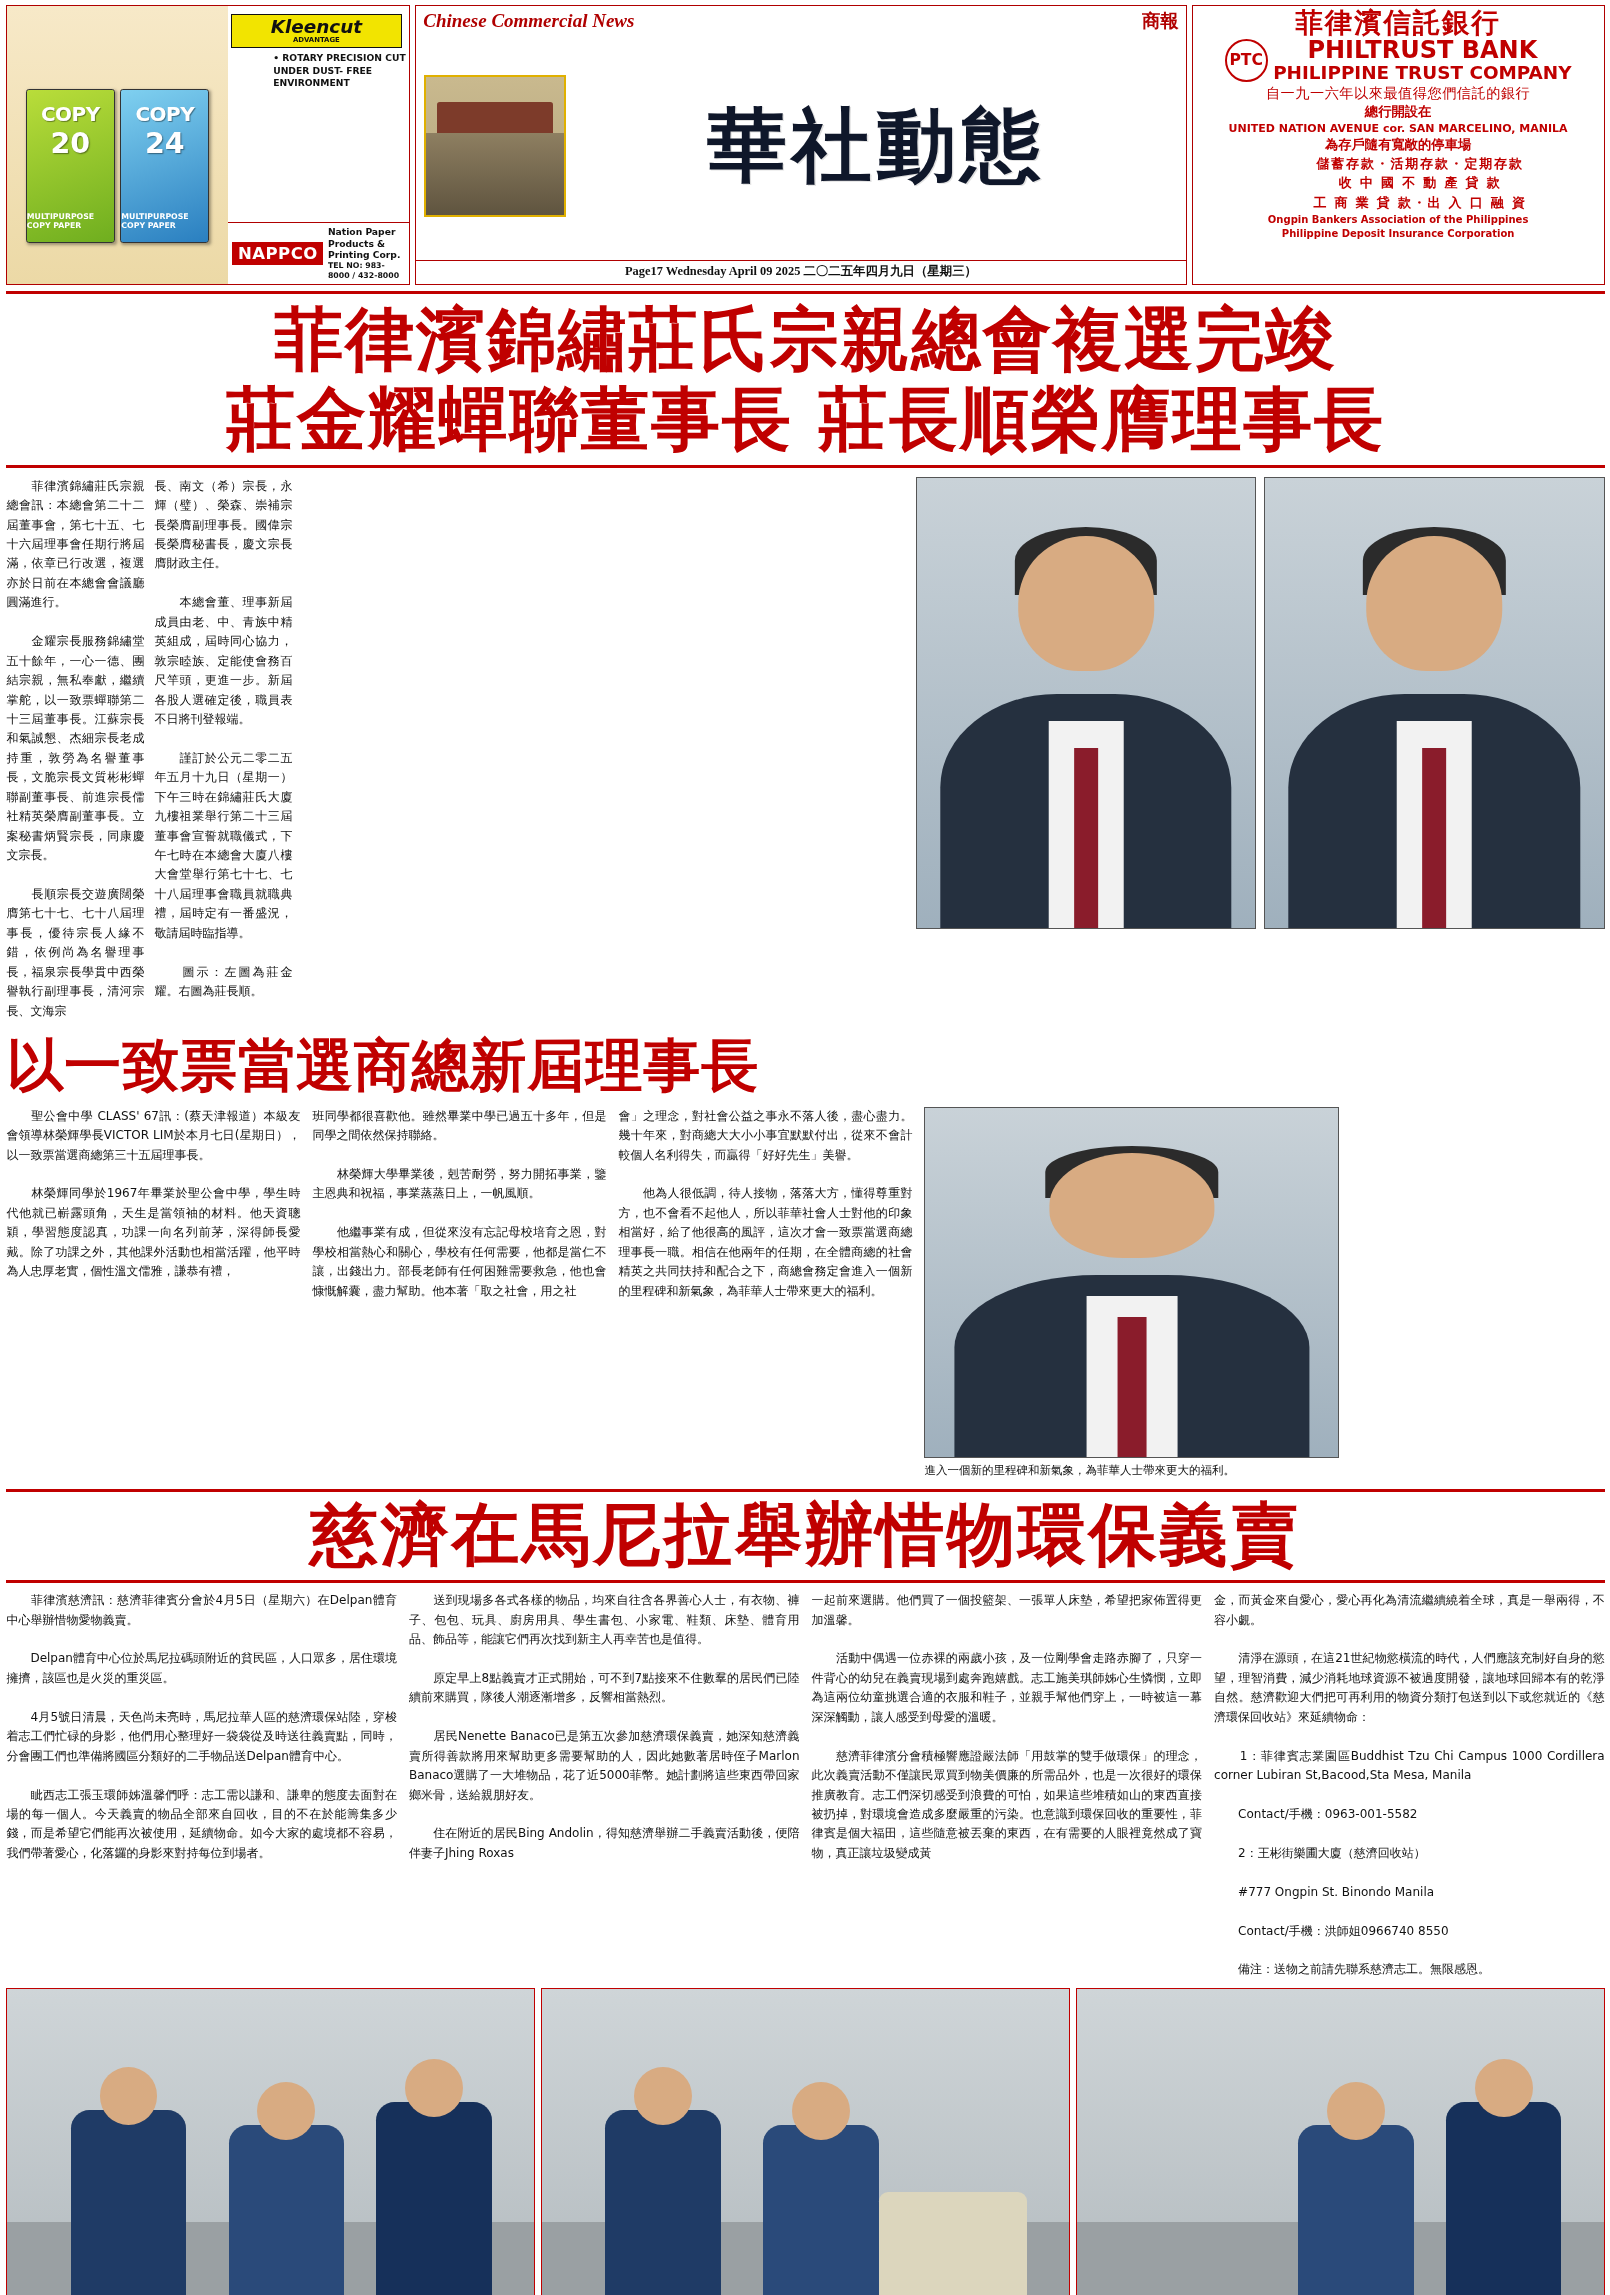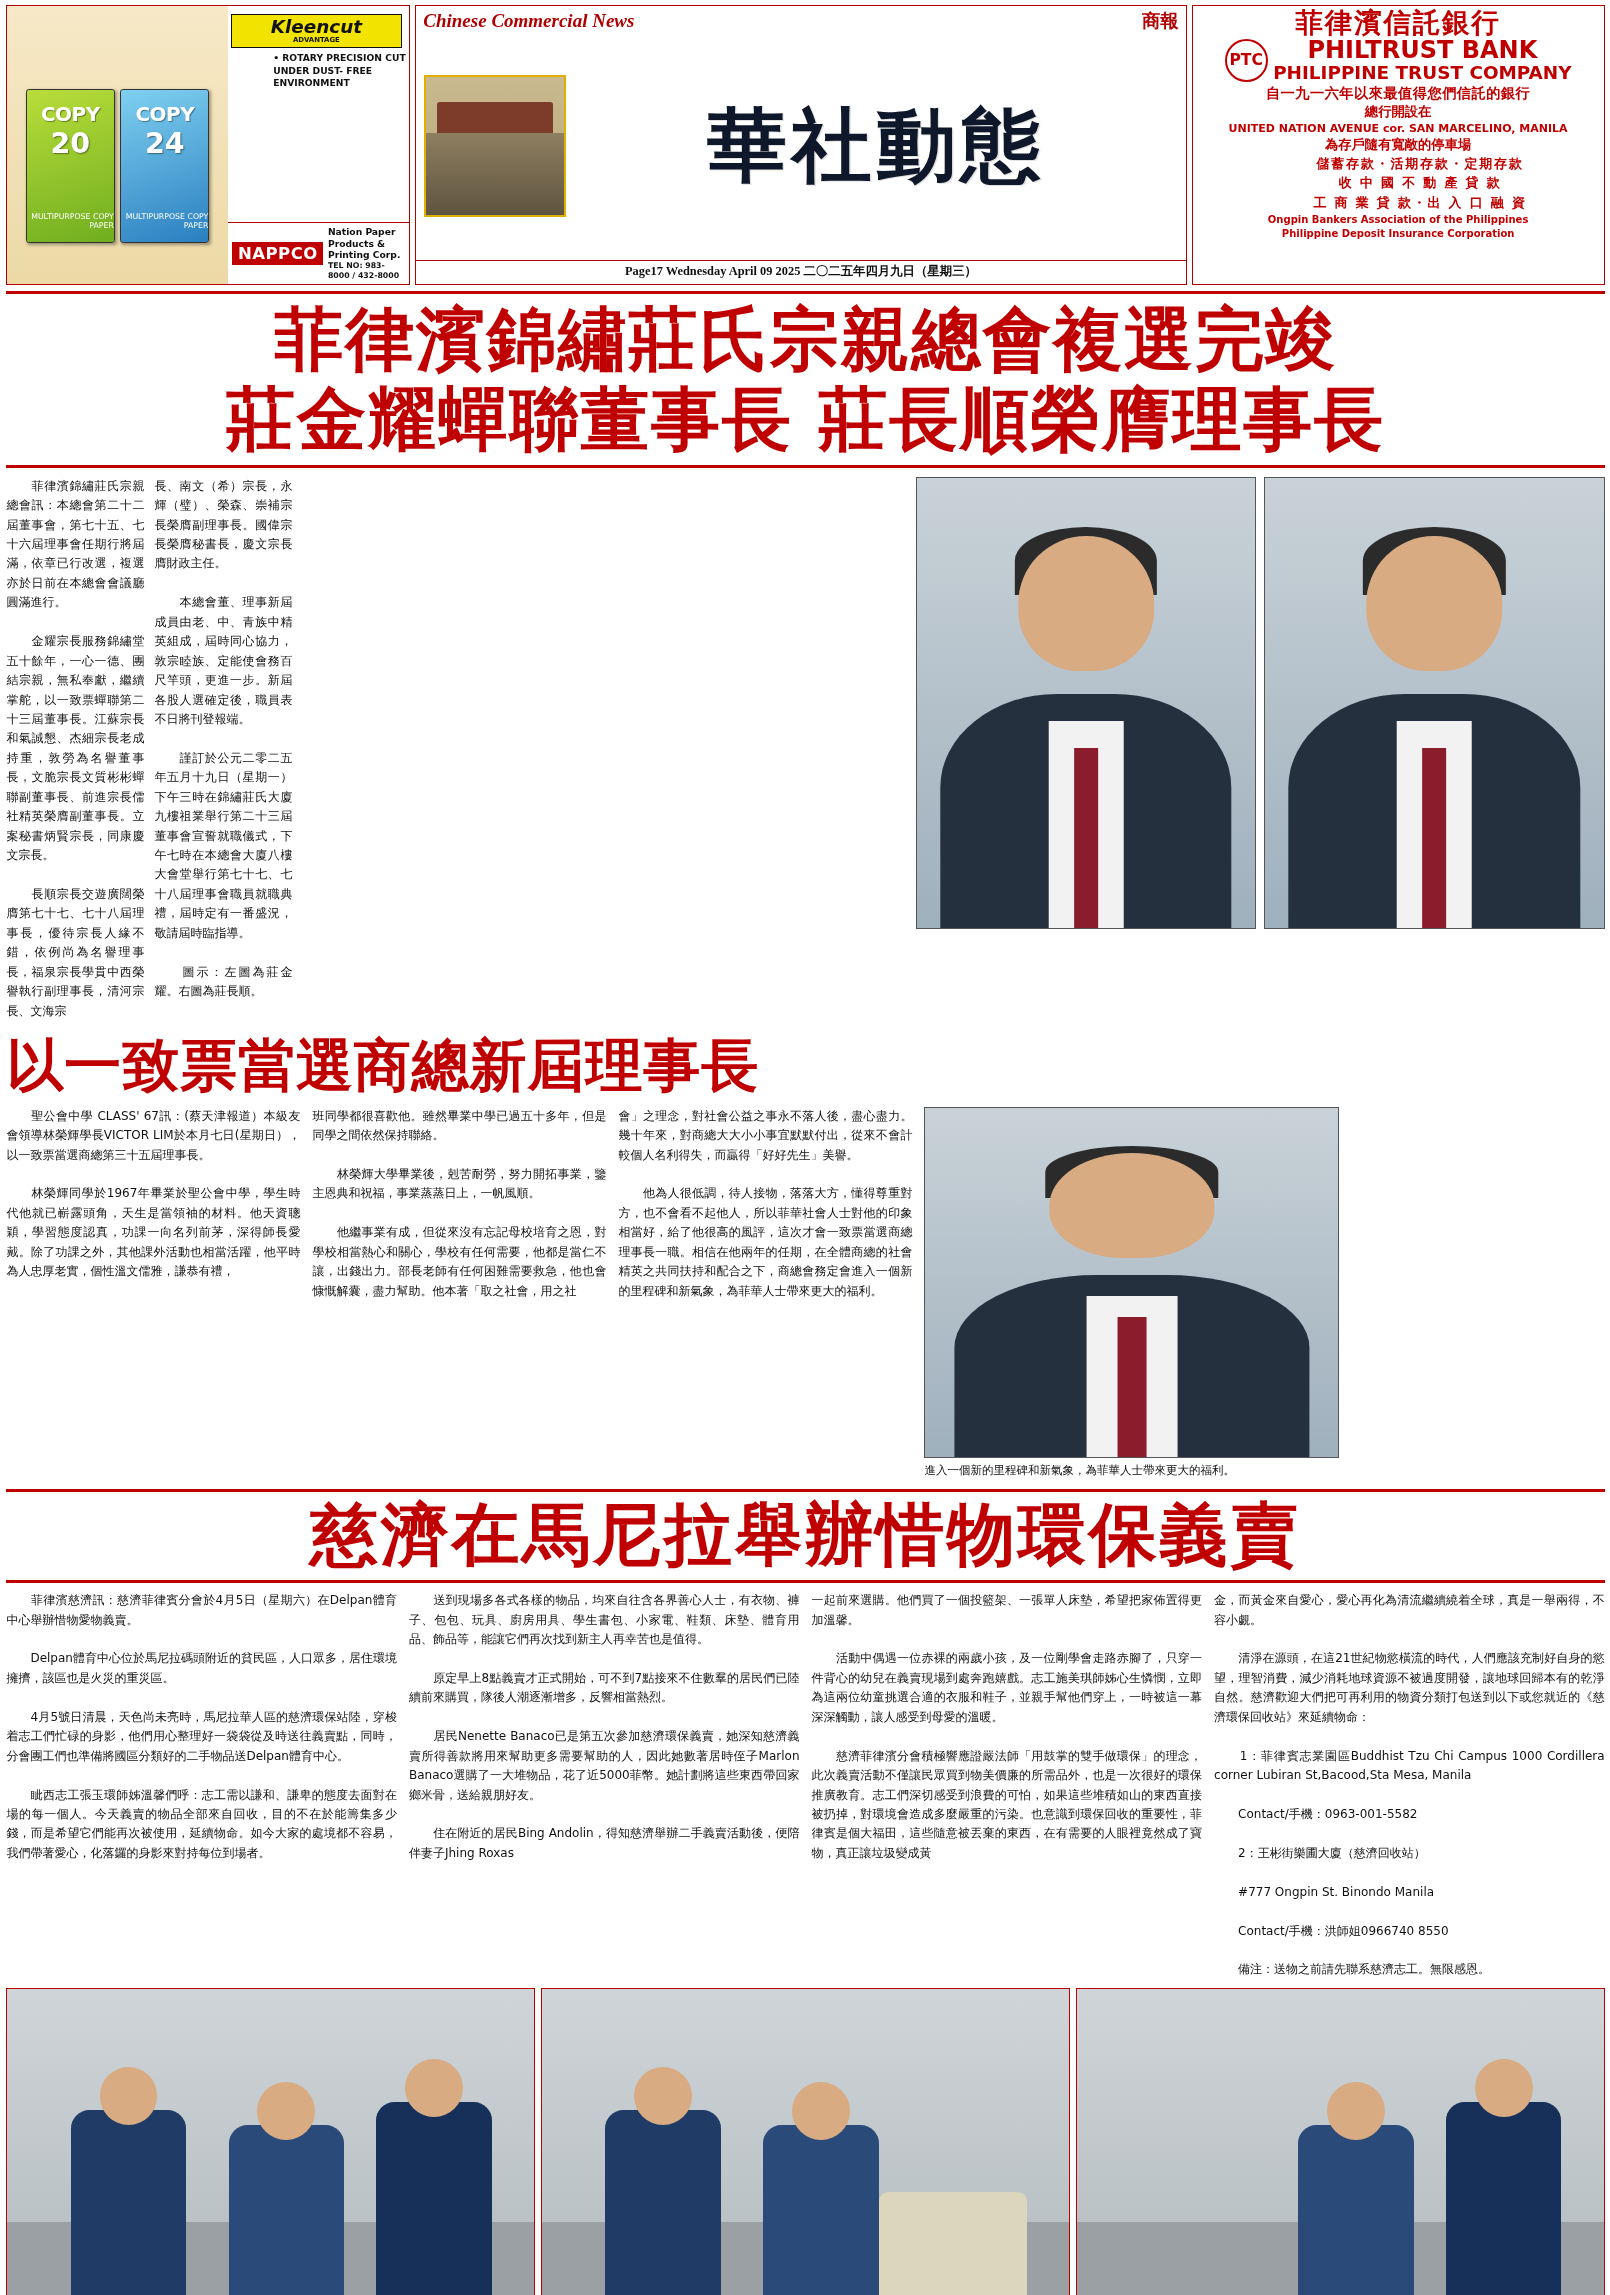--- a/index.html
+++ b/index.html
@@ -16,21 +16,21 @@
 
   
   .ad-left { width:404px; border:1.8px solid #b00000; box-sizing:border-box; background:#fff; position:relative; overflow:hidden; }
   .ad-left-inner { display:flex; height:100%; }
   .ad-boxes { width:230px; background:linear-gradient(#f7e9c8,#ecd9a6); position:relative; display:flex; align-items:flex-end; justify-content:center; gap:5.5px; padding-bottom:41px; }
   .copybox { width:87px; height:152px; border-radius:2.8px; position:relative; box-shadow:1.4px 1.8px 3.2px rgba(0,0,0,.35); border:0.9px solid #333; }
   .copybox.green { background:linear-gradient(160deg,#b9dd3a,#6fae1f); }
   .copybox.blue { background:linear-gradient(160deg,#7fd0f0,#2a7fc0); }
   .copybox .cb-brand { position:absolute; top:12px; left:0; right:0; text-align:center; color:#fff; font-weight:bold; font-size:20px; letter-spacing:-0.5px; text-shadow:0.9px 0.9px 0.9px rgba(0,0,0,.4); }
   .copybox .cb-num { position:absolute; top:37px; left:0; right:0; text-align:center; color:#fff; font-weight:bold; font-size:28.5px; text-shadow:0.9px 0.9px 1.4px rgba(0,0,0,.45); }
-  .copybox .cb-sub { position:absolute; bottom:12px; left:0; right:0; text-align:right; color:#fff; font-size:7.8px; font-weight:normal; }
+  .copybox .cb-sub { position:absolute; bottom:12px; left:0; right:0; text-align:left; color:#fff; font-size:7.8px; font-weight:bold; }
   .ad-right { flex:1; display:flex; flex-direction:column; }
   .kleencut { background:#f2e400; border:1.4px solid #111; margin:8.3px 7.3px 2.8px 2.8px; padding:2.8px 4.6px; text-align:center; }
   .kleencut .k-name { font-weight:bold; font-size:18.4px; font-style:italic; color:#111; line-height:1; }
   .kleencut .k-tag { font-size:6.9px; font-weight:bold; color:#111; }
   .ad-bullets { color:#111; font-size:9.2px; font-weight:bold; line-height:1.35; padding:1.8px 3.7px 0 6.4px; }
   .ad-bullets div { white-space:nowrap;margin-left:39px; }
   .nappco-bar { margin-top:auto; background:#fff; border-top:1.4px solid #b00000; display:flex; align-items:center; gap:4.6px; padding:3.7px 4.6px; }
   .nappco-logo { background:#c00000; color:#fff; font-weight:bold; font-size:16.5px; padding:1.8px 5.5px; letter-spacing:0.5px; }
   .nappco-text { font-size:9.2px; font-weight:bold; color:#111; line-height:1.25; }
   .nappco-text .tel { font-size:7.8px; font-weight:bold; }
@@ -48,21 +48,21 @@
   .mc-title { flex:1; text-align:center; color:#0f172a; font-weight:bold; font-size:80px; letter-spacing:4.6px; line-height:1; font-family:"DejaVu Sans", sans-serif; text-shadow:1.4px 1.4px 0 rgba(0,0,0,.12); }
   .mc-bottom { border-top:1.4px solid #b00000; text-align:center; font-family:"Liberation Serif", serif; font-weight:bold; font-size:12.4px; padding:2.8px 0 3.7px 0; color:#111; }
 
   
   .ad-bank { width:413px; border:1.8px solid #b00000; box-sizing:border-box; background:#fff; display:flex; flex-direction:column; align-items:center; padding:2.8px 3.7px; }
   .bank-cn { color:#c00000; font-weight:bold; font-size:27.5px; letter-spacing:1.8px; line-height:1.05; }
   .bank-row { display:flex; align-items:center; gap:5.5px; margin-top:0.9px; }
   .ptc-seal { width:39px; height:39px; border-radius:50%; border:2.3px solid #c00000; color:#c00000; font-weight:bold; font-size:15.6px; display:flex; align-items:center; justify-content:center; flex:none; }
   .bank-en { color:#c00000; font-weight:bold; font-size:24px; line-height:1.05; text-align:center; }
   .bank-en small { display:block; font-size:18.4px; }
-  .bank-cn2 { color:#c00000; font-weight:bold; font-size:14.2px; margin-top:0.9px; letter-spacing:0.5px; }
+  .bank-cn2 { color:#c00000; font-weight:normal; font-size:14.2px; margin-top:0.9px; letter-spacing:0.5px; }
   .bank-cn3 { color:#c00000; font-weight:bold; font-size:13.3px; }
   .bank-addr { color:#c00000; font-weight:bold; font-size:11px; text-align:center; margin-top:1.4px; line-height:1.25; }
   .bank-serv { color:#c00000; font-weight:bold; font-size:13px; letter-spacing:1.8px; margin-top:1.4px;margin-left:44px; }
   .bank-note { color:#c00000; font-weight:bold; font-size:10px; text-align:center; line-height:1.25; margin-top:1.8px; }
 
   
   .headline-band { margin:6.4px 6.4px 0 6.4px; border-top:3.2px solid #c00000; border-bottom:3.2px solid #c00000; padding:4.6px 0 6.4px 0; }
   .hl1 { color:#c00000; font-weight:bold; text-align:center; font-size:69px; line-height:1.16; letter-spacing:1.8px; }
 
   

